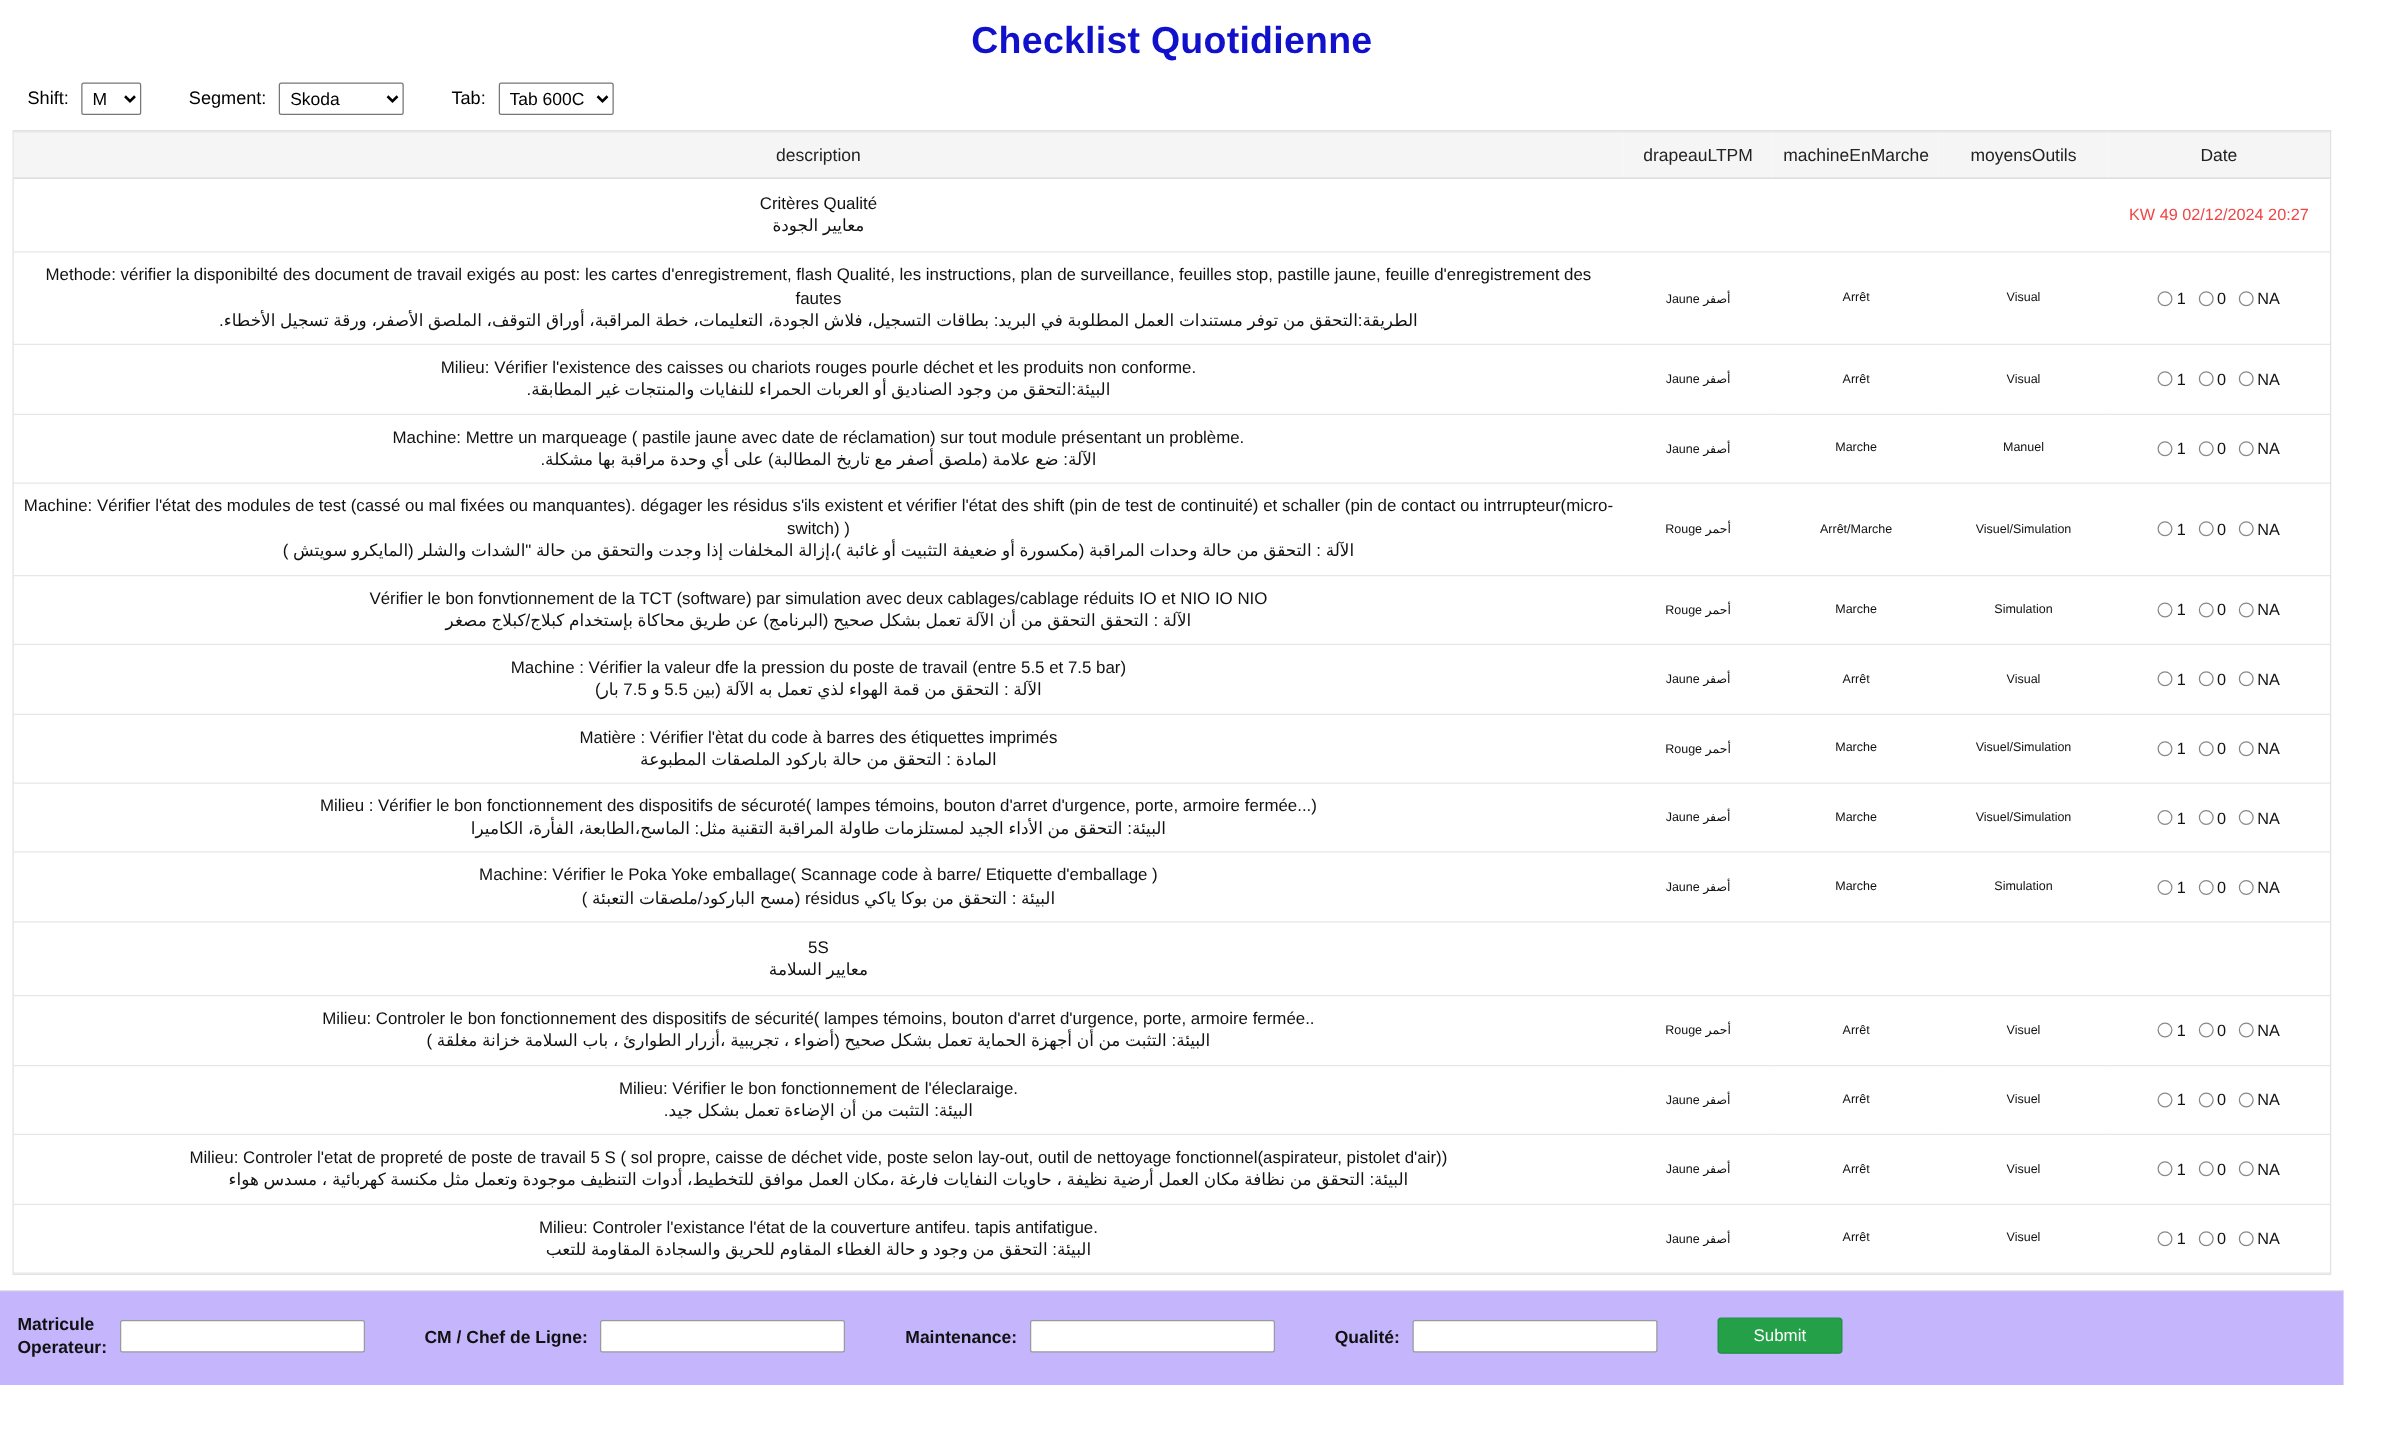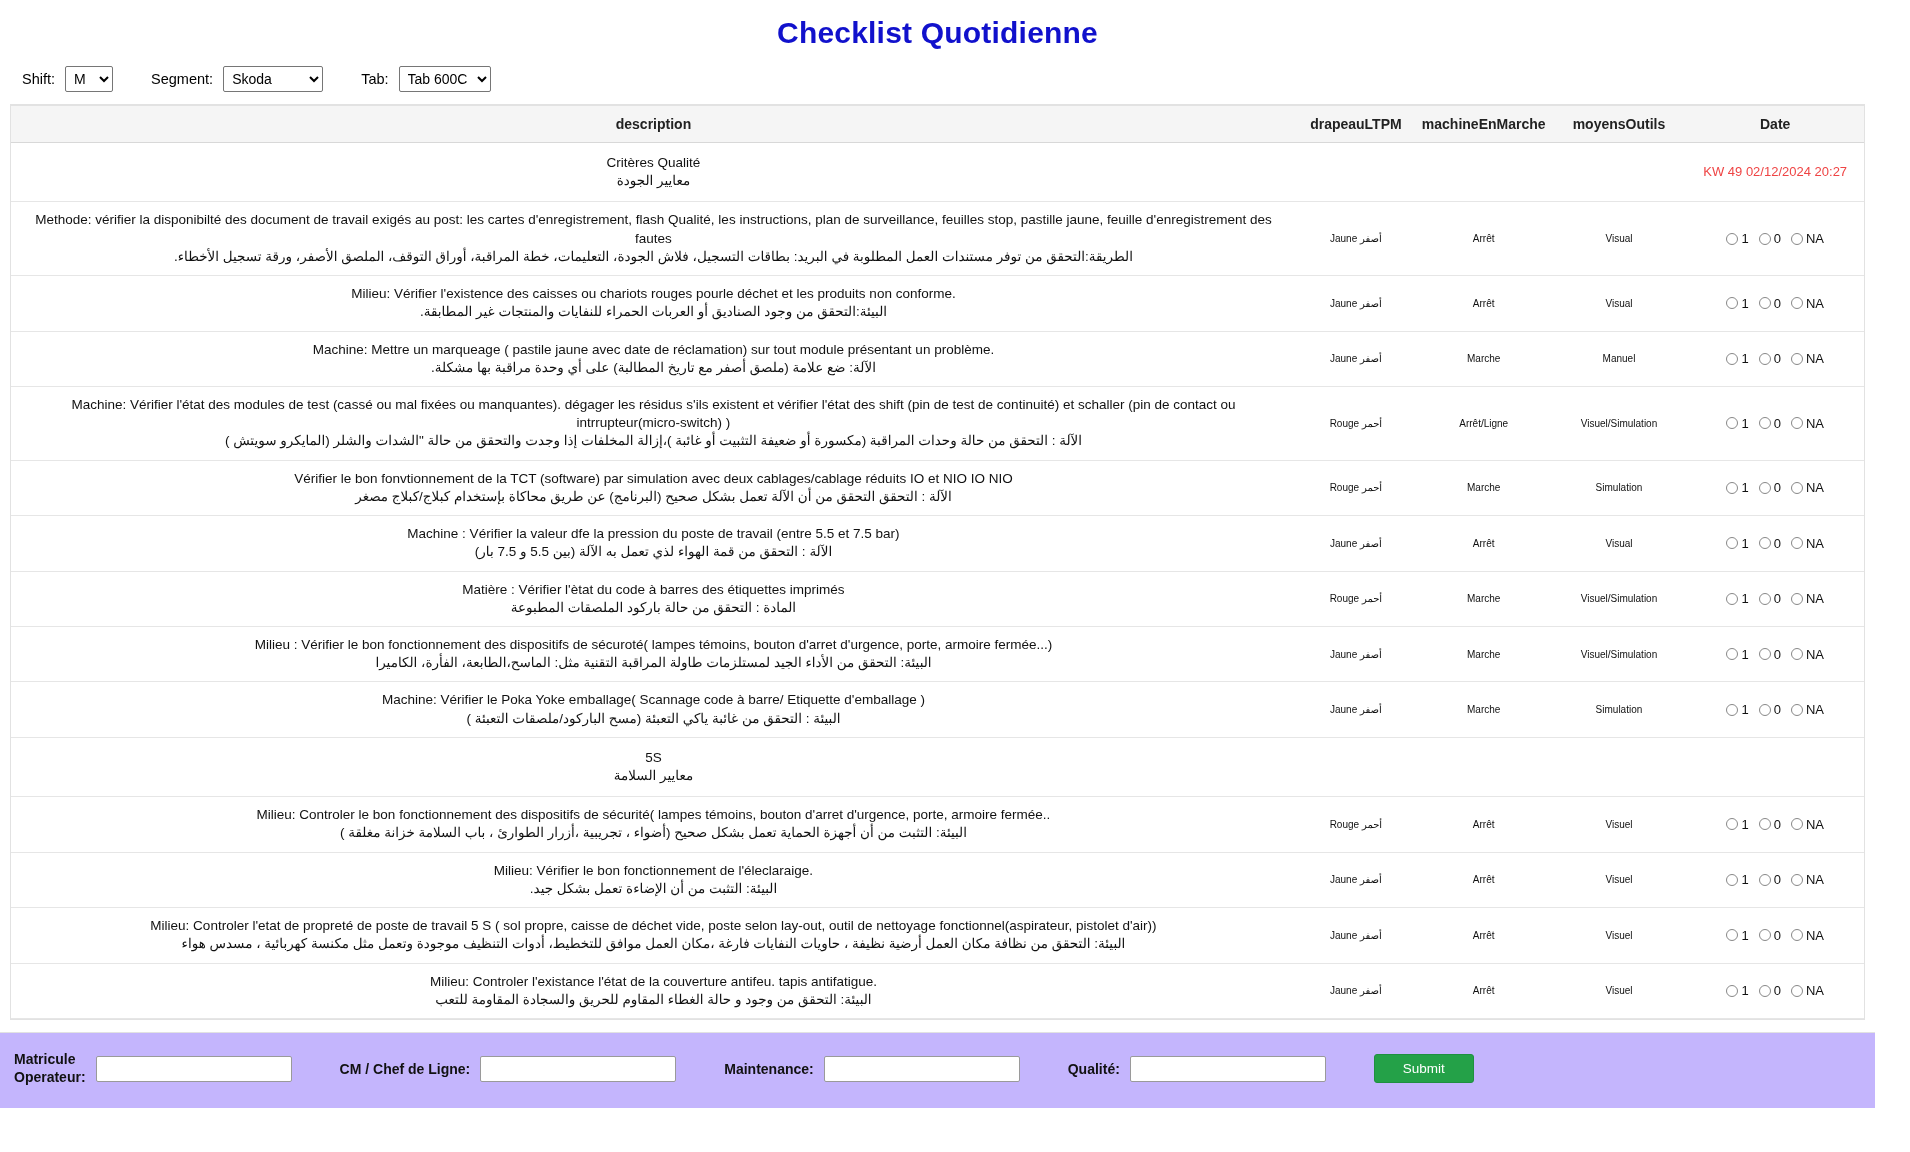--- a/index.html
+++ b/index.html
@@ -59,21 +59,21 @@
   table.checklist {
     width: 100%;
     border-collapse: collapse;
     font-size: 13.5px;
     color: #111;
   }
   table.checklist thead th {
     background: #f5f5f5;
     border-bottom: 1px solid #d8d8d8;
     border-top: 1px solid #e2e2e2;
-    font-weight: bold;
+    font-weight: normal;
     padding: 10px 6px;
     font-size: 14px;
     text-align: center;
     color: #222;
   }
   table.checklist td {
     border-bottom: 1px solid #e6e6e6;
     padding: 9px 8px;
     vertical-align: middle;
     text-align: center;
@@ -292,21 +292,21 @@
                 </span>
               </div>
             </td>
           </tr>
           <tr>
             <td class="desc">
               <span class="desc-line">Machine: Vérifier l'état des modules de test (cassé ou mal fixées ou manquantes). dégager les résidus s'ils existent et vérifier l'état des shift (pin de test de continuité) et schaller (pin de contact ou intrrupteur(micro-switch) )</span>
               <span class="desc-line ar">الآلة : التحقق من حالة وحدات المراقبة (مكسورة أو ضعيفة التثبيت أو غائبة )،إزالة المخلفات إذا وجدت والتحقق من حالة "الشدات والشلر (المايكرو سويتش )</span>
             </td>
             <td class="flag">Rouge أحمر</td>
-            <td class="marche">Arrêt/Ligne</td>
+            <td class="marche">Arrêt/Marche</td>
             <td class="outils">Visuel/Simulation</td>
             <td class="date">
               <div class="radio-group">
                 <span class="opt">
                   <span class="rbtn"></span>
                   <span>1</span>
                 </span>
                 <span class="sep"></span>
                 <span class="opt">
                   <span class="rbtn"></span>
@@ -424,21 +424,21 @@
                 <span class="opt">
                   <span class="rbtn"></span>
                   <span>NA</span>
                 </span>
               </div>
             </td>
           </tr>
           <tr>
             <td class="desc">
               <span class="desc-line">Machine: Vérifier le Poka Yoke emballage( Scannage code à barre/ Etiquette d'emballage )</span>
-              <span class="desc-line ar">البيئة : التحقق من غائبة ياكي التعبئة (مسح الباركود/ملصقات التعبئة )</span>
+              <span class="desc-line ar">البيئة : التحقق من بوكا ياكي résidus (مسح الباركود/ملصقات التعبئة )</span>
             </td>
             <td class="flag">Jaune أصفر</td>
             <td class="marche">Marche</td>
             <td class="outils">Simulation</td>
             <td class="date">
               <div class="radio-group">
                 <span class="opt">
                   <span class="rbtn"></span>
                   <span>1</span>
                 </span>

